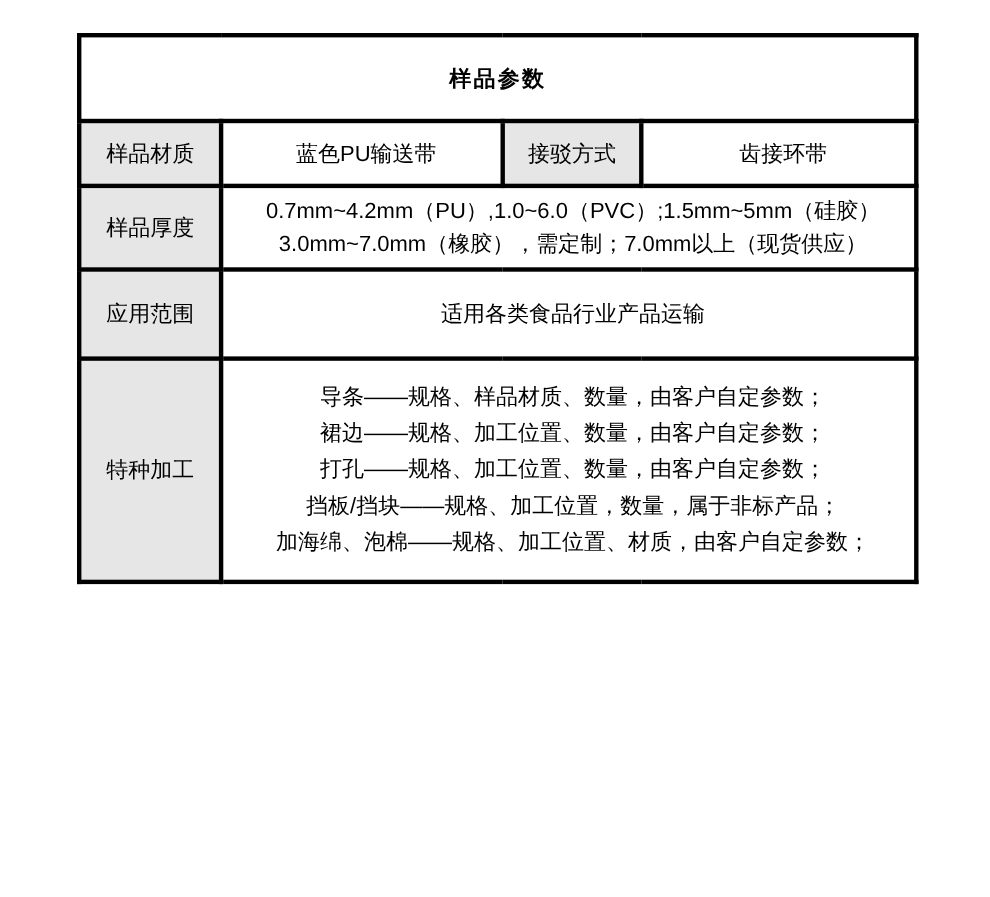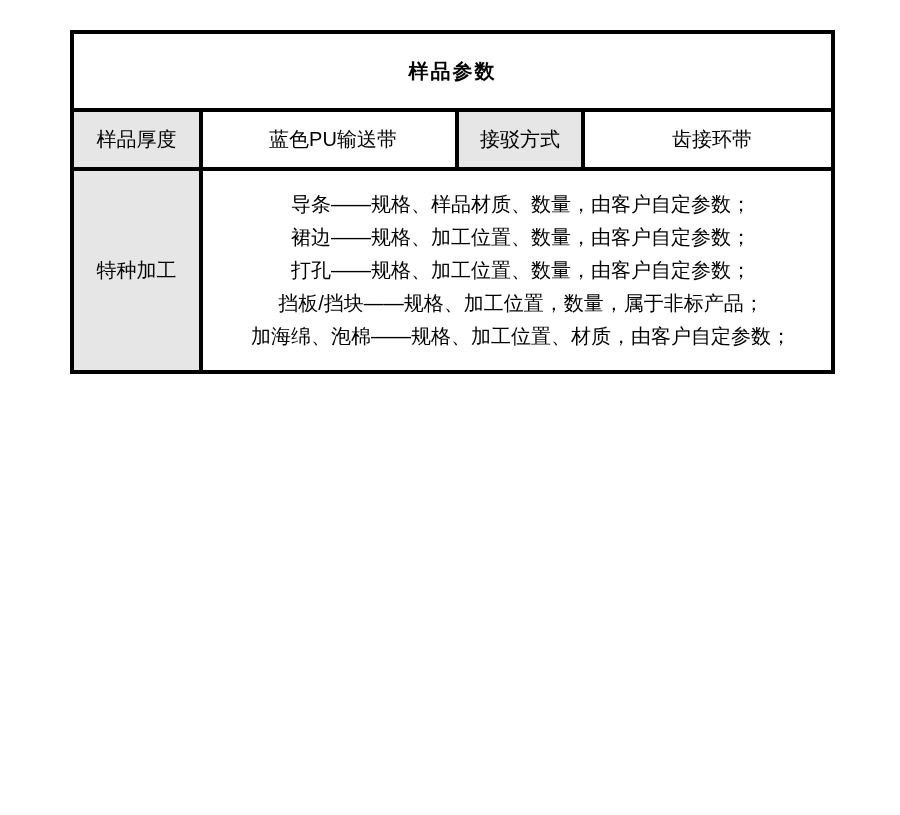--- a/index.html
+++ b/index.html
@@ -85,28 +85,39 @@
       <col style="width:126px">
       <col style="width:250px">
     </colgroup>
 
     <tbody>
         <tr>
       <td colspan="4" class="title-cell">样品参数</td>
     </tr>
 
     <tr class="r1">
-      <td class="hdr">样品厚度</td>
+      <td class="hdr">样品材质</td>
       <td class="val">蓝色PU输送带</td>
       <td class="hdr">接驳方式</td>
       <td class="val">齿接环带</td>
     </tr>
 
 
+    <tr class="r3">
+      <td class="hdr">样品厚度</td>
+      <td class="val multiline" colspan="3">
+        <div>0.7mm~4.2mm（PU）,1.0~6.0（PVC）;1.5mm~5mm（硅胶）</div>
+        <div>3.0mm~7.0mm（橡胶），需定制；7.0mm以上（现货供应）</div>
+      </td>
+    </tr>
 
+    <tr class="r4">
+      <td class="hdr">应用范围</td>
+      <td class="val" colspan="3">适用各类食品行业产品运输</td>
+    </tr>
 
     <tr class="r5">
       <td class="hdr">特种加工</td>
       <td class="val speclines" colspan="3">
         <div>导条——规格、样品材质、数量，由客户自定参数；</div>
         <div>裙边——规格、加工位置、数量，由客户自定参数；</div>
         <div>打孔——规格、加工位置、数量，由客户自定参数；</div>
         <div>挡板/挡块——规格、加工位置，数量，属于非标产品；</div>
         <div>加海绵、泡棉——规格、加工位置、材质，由客户自定参数；</div>
       </td>

